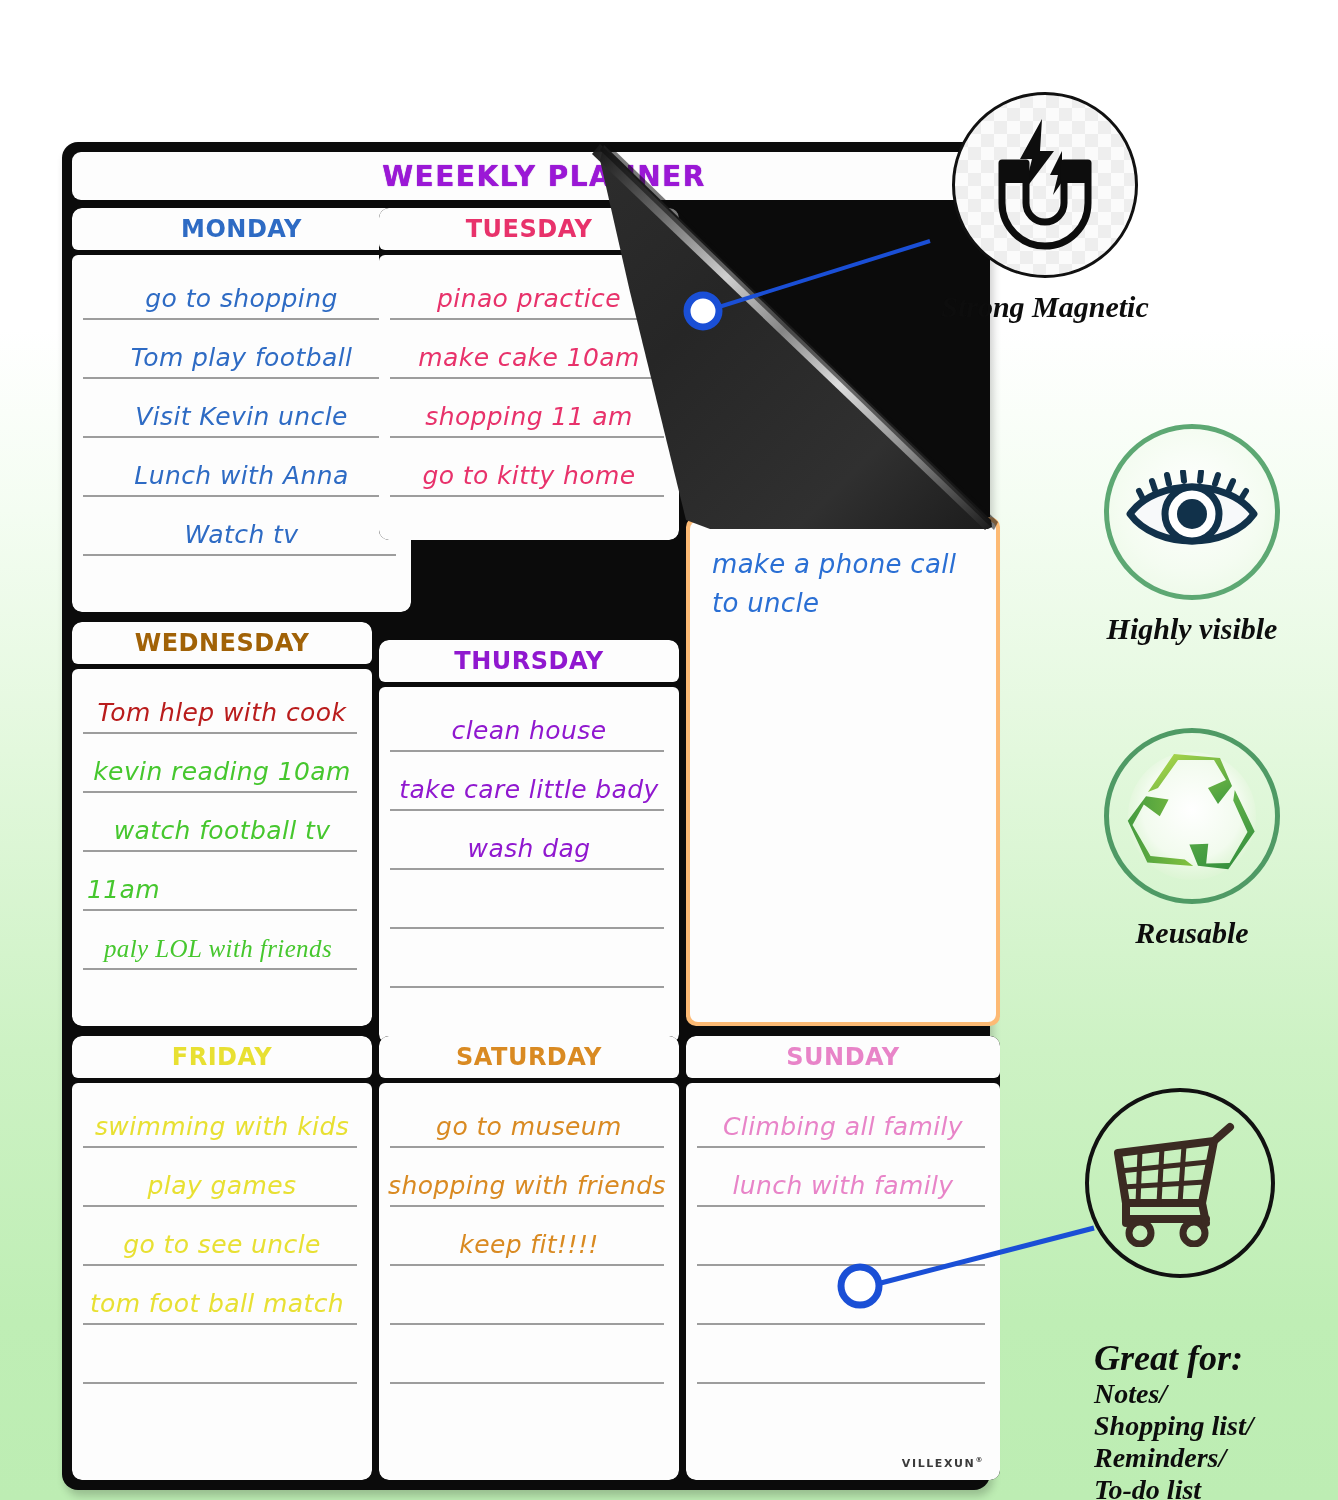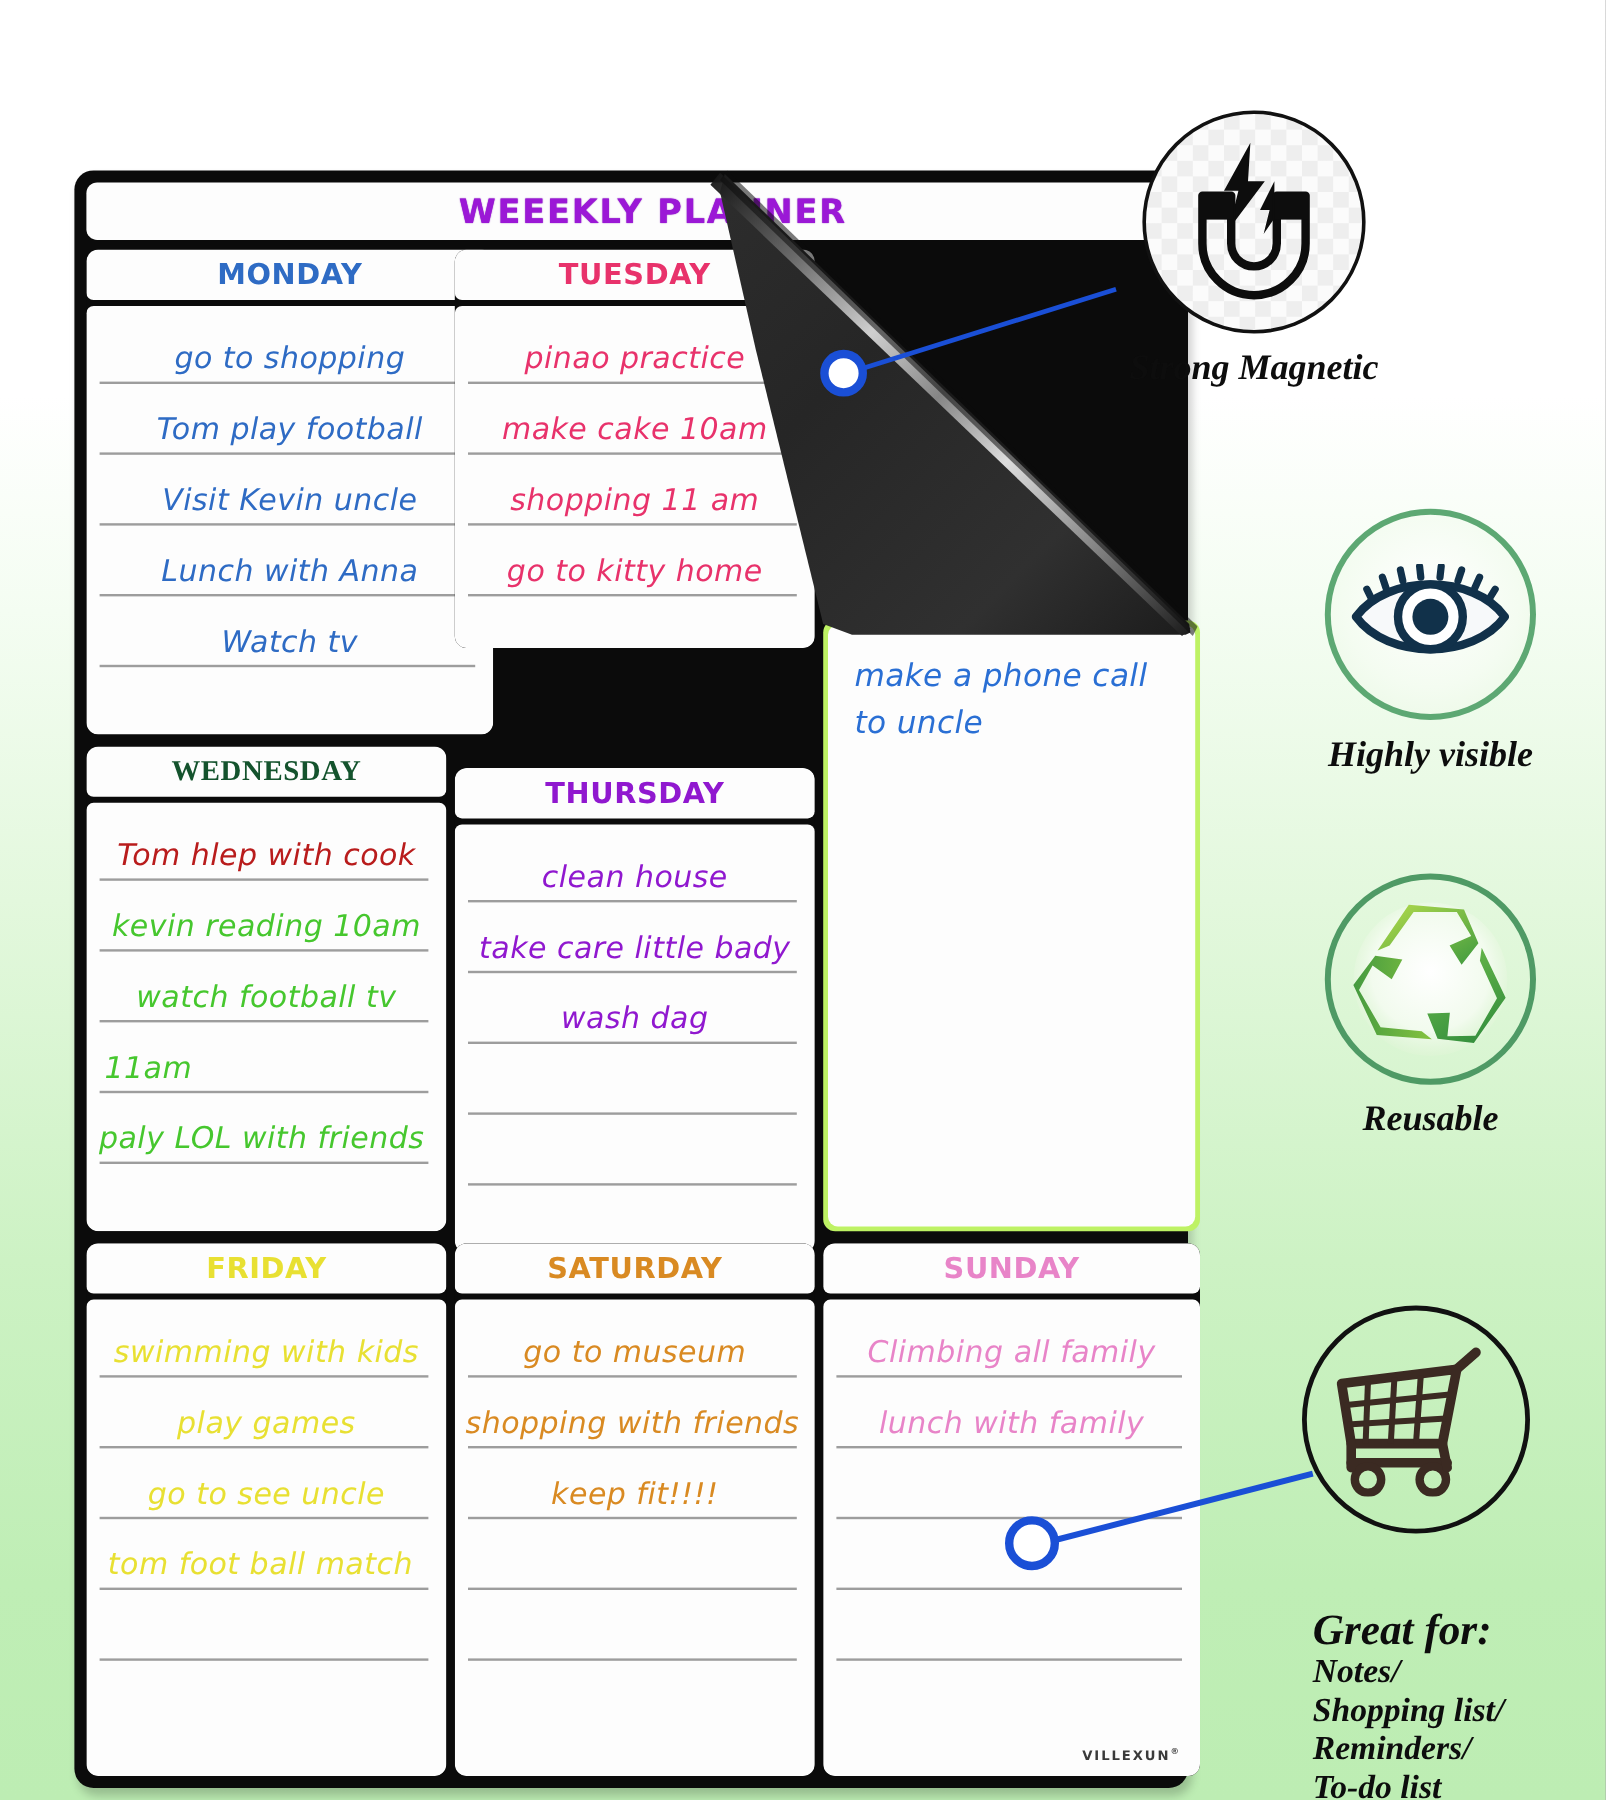--- a/index.html
+++ b/index.html
@@ -111,21 +111,21 @@
     font-weight: 500;
     letter-spacing: 0.4px;
     text-align: center;
     white-space: nowrap;
     overflow: visible;
   }
 
   
   #notes-cell {
     position: absolute;
-    background: #bef264;
+    background: #fdba74;
     border-radius: 10px;
     overflow: hidden;
   }
   #notes-body {
     position: absolute;
     inset: 4px;
     background: #fdfdfd;
     border-radius: 8px;
     padding: 24px 16px 10px 22px;
   }
@@ -298,37 +298,37 @@
             <div class="entry" style="color:#e8326b;"></div>
           </div>
         <div class="line-row nolast">
             <div class="entry" style="color:#e8326b;"></div>
           </div>
       </div>
     </div>
 
     <div class="cell" style="left:0px; top:470px; width:300px; height:404px;">
       <div class="cell-head">
-        <span style="color:#14532d;font-family:Liberation Serif, serif;">WEDNESDAY</span>
+        <span style="color:#a16207;">WEDNESDAY</span>
       </div>
       <div class="cell-body">
         <div class="line-row">
             <div class="entry" style="color:#b91c1c;">Tom hlep with cook</div>
           </div>
         <div class="line-row">
             <div class="entry" style="color:#46c72e;">kevin reading 10am</div>
           </div>
         <div class="line-row">
             <div class="entry" style="color:#46c72e;">watch football tv</div>
           </div>
         <div class="line-row">
             <div class="entry" style="color:#46c72e; text-align:left; left:4px;">11am</div>
           </div>
         <div class="line-row">
-            <div class="entry" style="color:#46c72e; left:-8px;">paly LOL with friends</div>
+            <div class="entry" style="color:#46c72e; left:-8px;font-family:Liberation Serif, serif;">paly LOL with friends</div>
           </div>
         <div class="line-row nolast">
             <div class="entry" style="color:#46c72e;"></div>
           </div>
       </div>
     </div>
 
     <div class="cell" style="left:307px; top:470px; width:300px; height:404px;margin-top:18px;">
       <div class="cell-head">
         <span style="color:#9018cf;">THURSDAY</span>

